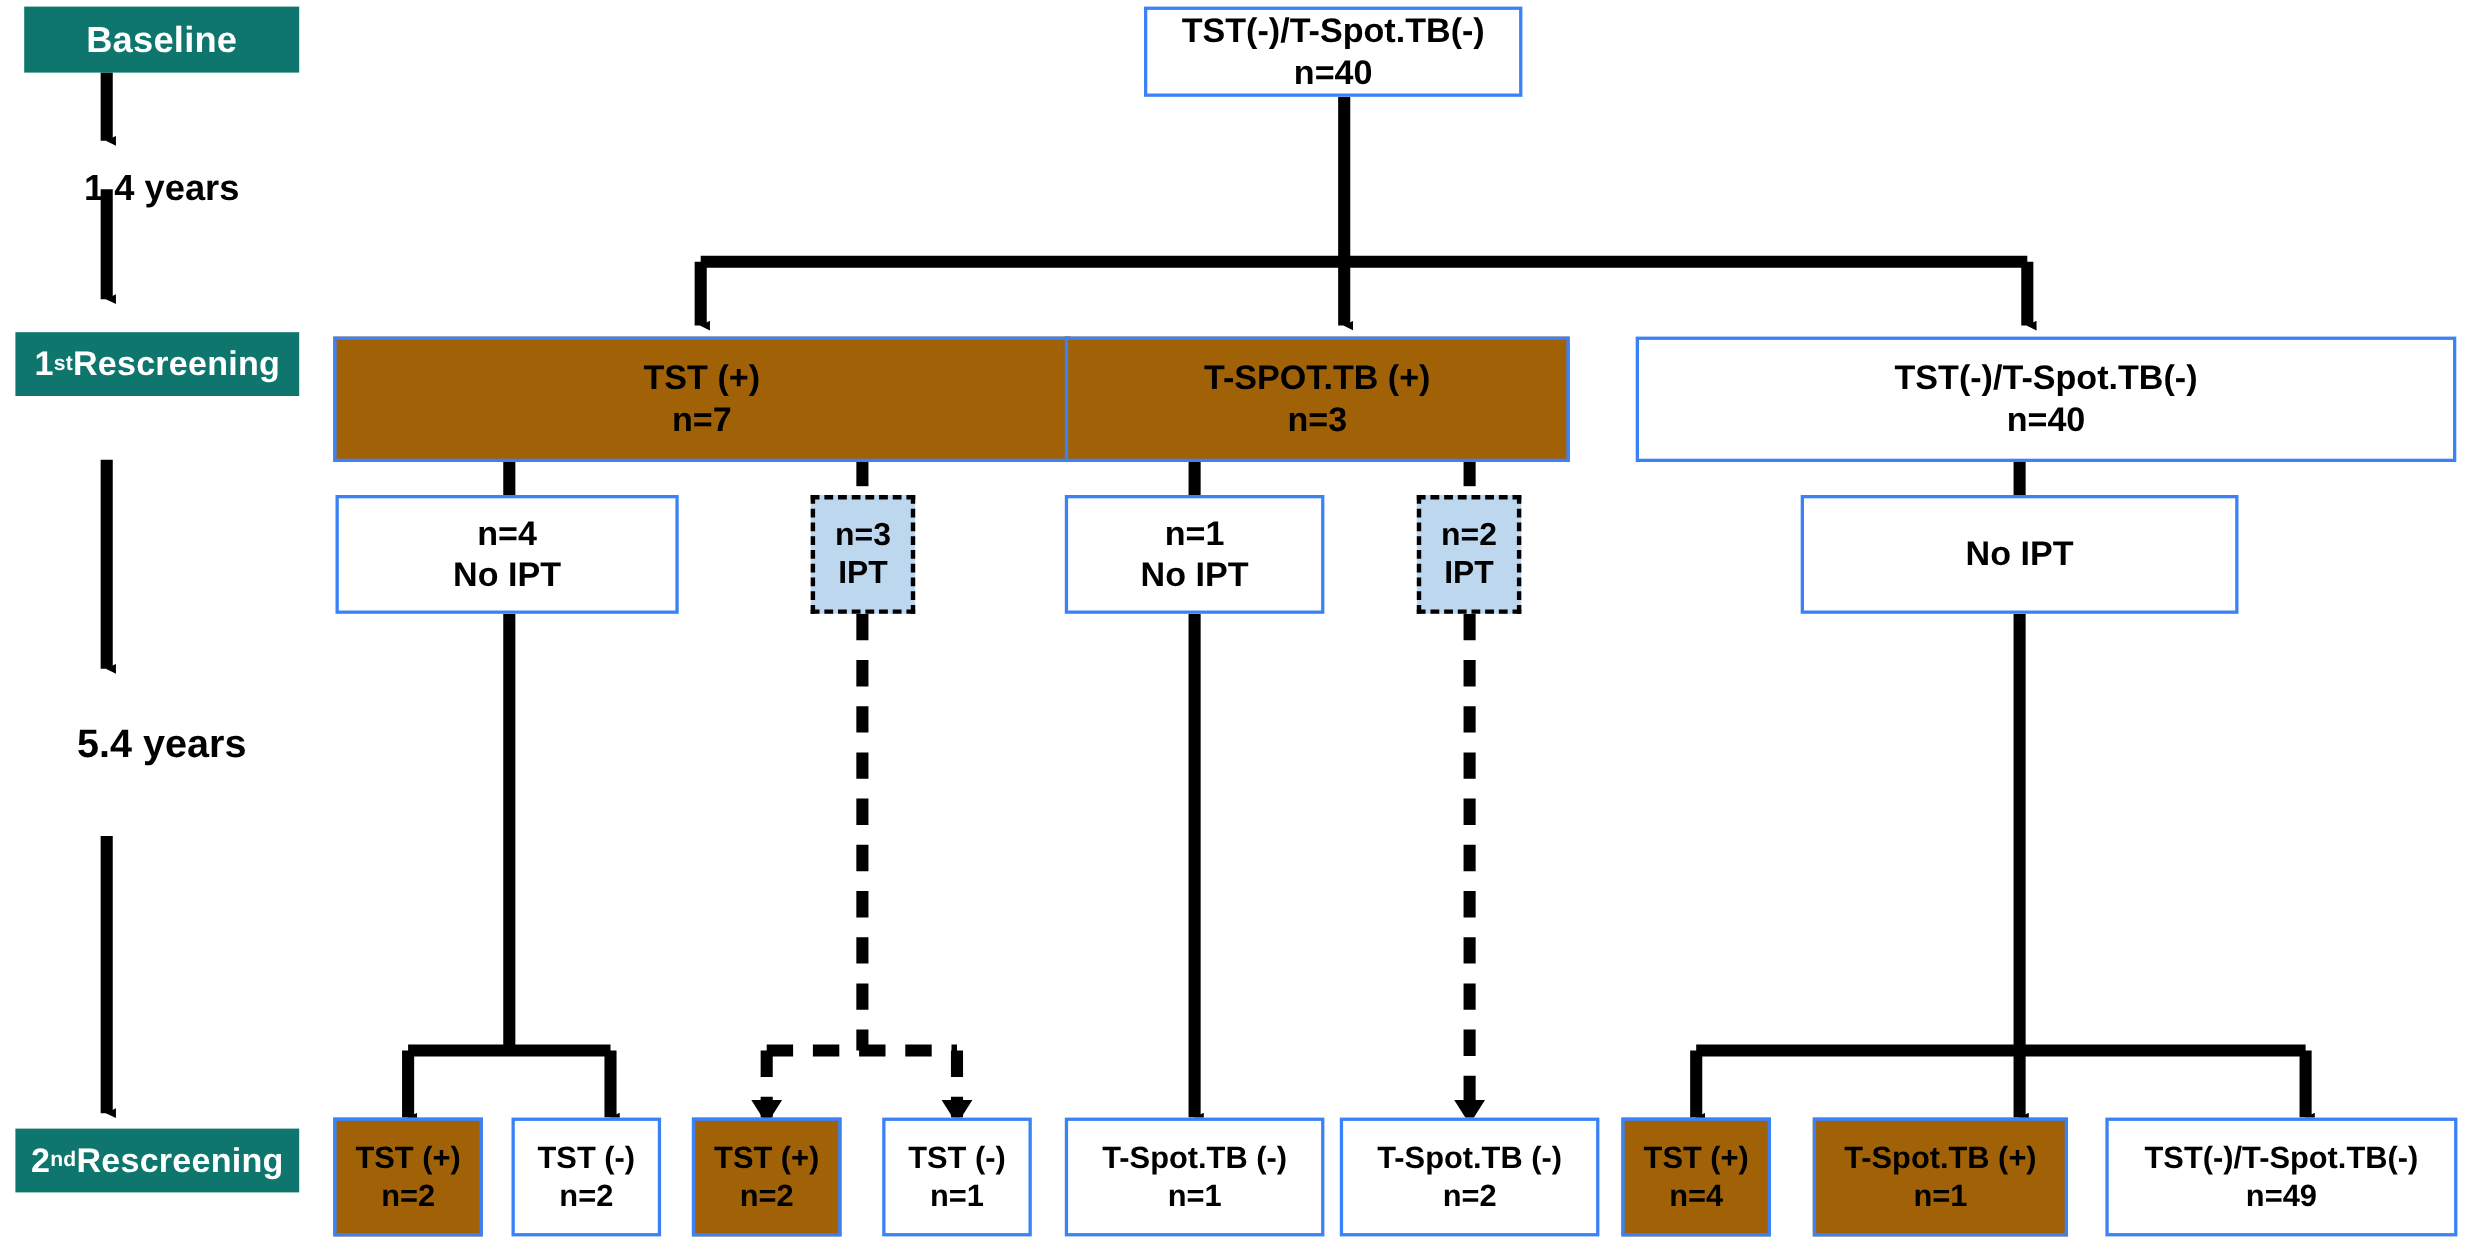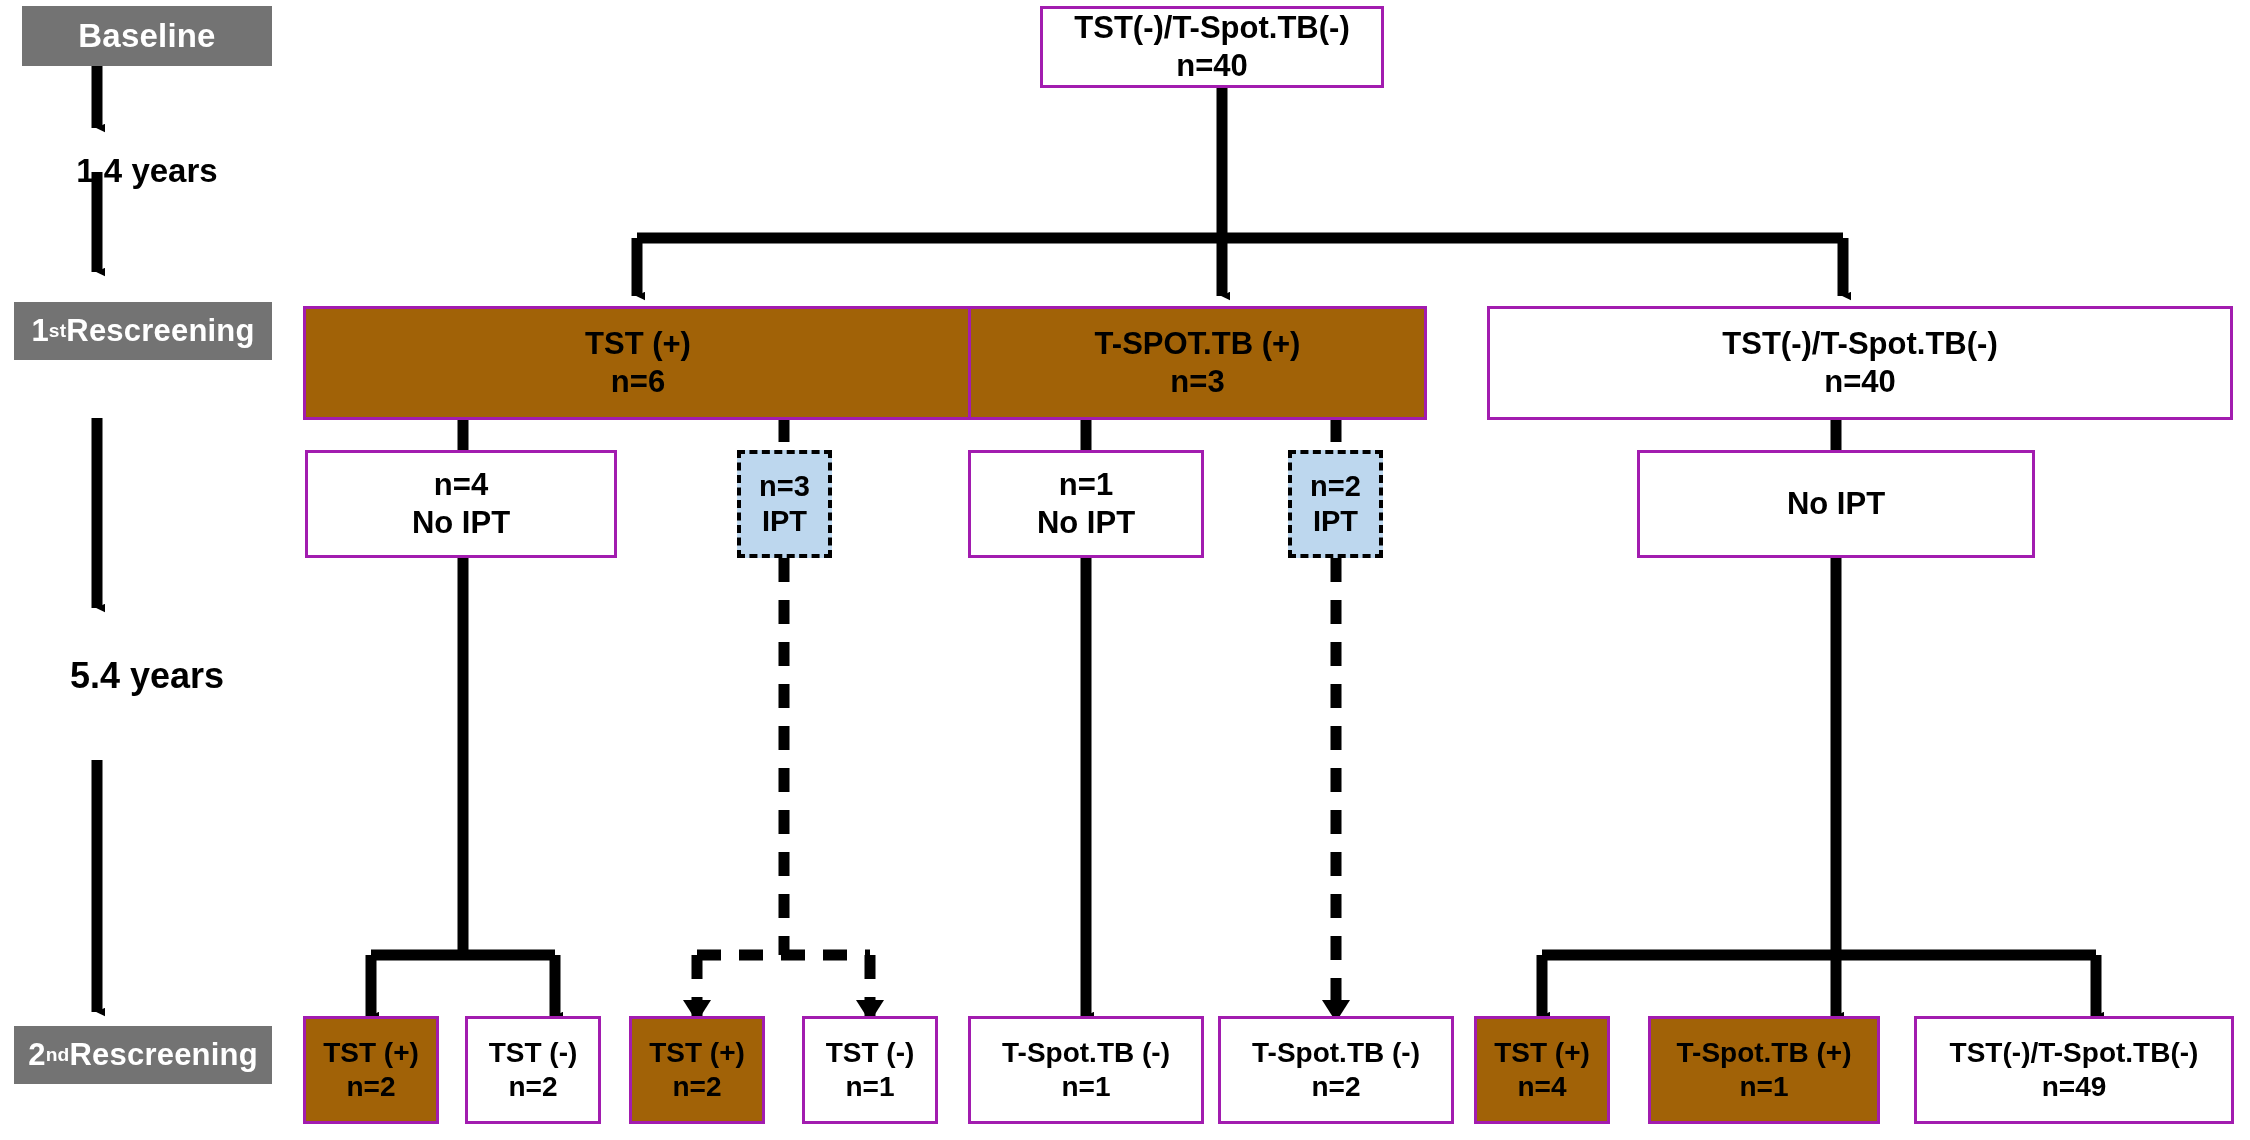--- a/index.html
+++ b/index.html
@@ -1,32 +1,32 @@
 <!DOCTYPE html>
 <html><head>
 <meta charset="utf-8">
 <style>
   html,body{margin:0;padding:0;background:#ffffff;}
   body{width:2250px;height:1140px;font-family:"Liberation Sans",sans-serif;}
   #stage{position:relative;width:2250px;height:1140px;overflow:hidden;background:#fff;}
   svg.connectors{position:absolute;left:0;top:0;width:2250px;height:1140px;pointer-events:none;}
 
   .tl-label{
-    position:absolute;background:#737373;color:#ffffff;
+    position:absolute;background:#0f766e;color:#ffffff;
     display:flex;align-items:center;justify-content:center;
     font-weight:bold;letter-spacing:0.2px;
   }
   .tl-years{
     position:absolute;color:#000;font-weight:bold;
     display:flex;align-items:flex-end;justify-content:center;text-align:center;
   }
   .node{
     position:absolute;box-sizing:border-box;
     display:flex;flex-direction:column;align-items:center;justify-content:center;
-    background:#ffffff;border:3px solid #a21caf;color:#000000;
+    background:#ffffff;border:3px solid #3b82f6;color:#000000;
     font-weight:bold;text-align:center;line-height:1.22;
   }
   .node.grey{background:#a16207;}
   .node.blue{background:#bdd7ee;border:4px dashed #000000;}
   .node .l1,.node .l2{display:block;white-space:nowrap;}
   sup{font-size:0.62em;vertical-align:super;line-height:0;}
 </style>
 </head>
 <body>
 
@@ -134,21 +134,21 @@
       <span> Rescreening</span>
   </div>
 
   <div class="node" style="left:1040px;top:6px;width:344px;height:82px;font-size:31px;">
     <span class="l1">TST(-)/T-Spot.TB(-)</span>
     <span class="l2">n=40</span>
   </div>
 
   <div class="node grey" style="left:303px;top:306px;width:670px;height:114px;font-size:31px;">
     <span class="l1">TST (+)</span>
-    <span class="l2">n=6</span>
+    <span class="l2">n=7</span>
   </div>
 
   <div class="node grey" style="left:968px;top:306px;width:459px;height:114px;font-size:31px;">
     <span class="l1">T-SPOT.TB (+)</span>
     <span class="l2">n=3</span>
   </div>
 
   <div class="node" style="left:1487px;top:306px;width:746px;height:114px;font-size:31px;">
     <span class="l1">TST(-)/T-Spot.TB(-)</span>
     <span class="l2">n=40</span>

